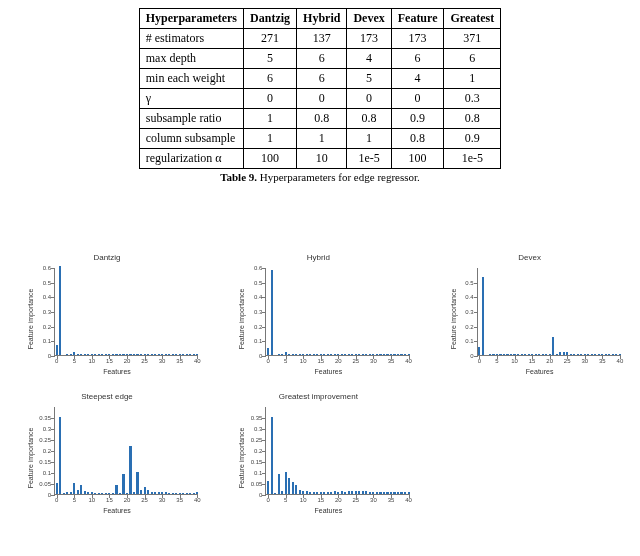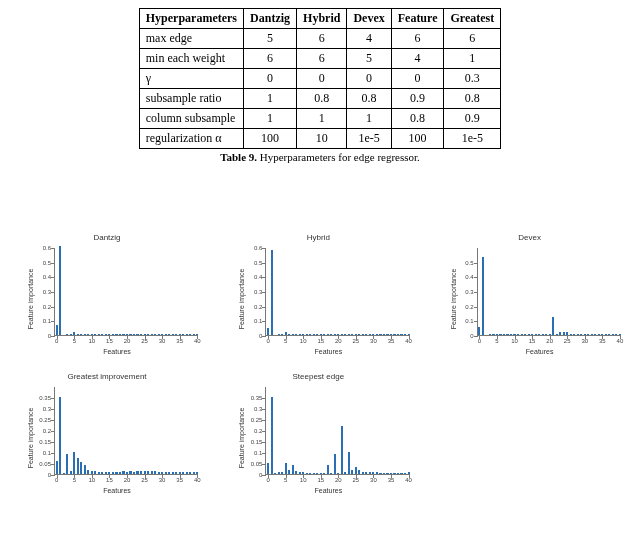--- a/index.html
+++ b/index.html
@@ -125,21 +125,29 @@
       <th>Hyperparameters</th>
       <th>Dantzig</th>
       <th>Hybrid</th>
       <th>Devex</th>
       <th>Feature</th>
       <th>Greatest</th>
     </tr>
   </thead>
   <tbody id="table-body">
       <tr>
-        <td>max edge</td>
+        <td># estimators</td>
+        <td>271</td>
+        <td>137</td>
+        <td>173</td>
+        <td>173</td>
+        <td>371</td>
+      </tr>
+      <tr>
+        <td>max depth</td>
         <td>5</td>
         <td>6</td>
         <td>4</td>
         <td>6</td>
         <td>6</td>
       </tr>
       <tr>
         <td>min each weight</td>
         <td>6</td>
         <td>6</td>
@@ -424,20 +432,104 @@
           <div class="bar" style="left: 127.141px; width: 2.10732px; height: 1.46667px;"></div>
           <div class="bar" style="left: 130.654px; width: 2.10732px; height: 1.46667px;"></div>
           <div class="bar" style="left: 134.166px; width: 2.10732px; height: 1.46667px;"></div>
           <div class="bar" style="left: 137.678px; width: 2.10732px; height: 1.46667px;"></div>
           <div class="bar" style="left: 141.19px; width: 2.10732px; height: 1.46667px;"></div>
         </div>
         <div class="xlabel">Features</div>
       </div>
     </div>
     <div class="chart">
+      <div class="chart-title">Steepest edge</div>
+      <div class="plot-box">
+        <div class="ylabel">Feature importance</div>
+        <div class="plot-area">
+          <div class="ytick" style="top: 88px;"></div>
+          <div class="ytick-label" style="top: 88px;">0</div>
+          <div class="ytick" style="top: 77px;"></div>
+          <div class="ytick-label" style="top: 77px;">0.05</div>
+          <div class="ytick" style="top: 66px;"></div>
+          <div class="ytick-label" style="top: 66px;">0.1</div>
+          <div class="ytick" style="top: 55px;"></div>
+          <div class="ytick-label" style="top: 55px;">0.15</div>
+          <div class="ytick" style="top: 44px;"></div>
+          <div class="ytick-label" style="top: 44px;">0.2</div>
+          <div class="ytick" style="top: 33px;"></div>
+          <div class="ytick-label" style="top: 33px;">0.25</div>
+          <div class="ytick" style="top: 22px;"></div>
+          <div class="ytick-label" style="top: 22px;">0.3</div>
+          <div class="ytick" style="top: 11px;"></div>
+          <div class="ytick-label" style="top: 11px;">0.35</div>
+          <div class="xtick" style="left: 1.7561px;"></div>
+          <div class="xtick-label" style="left: 1.7561px;">0</div>
+          <div class="xtick" style="left: 19.3171px;"></div>
+          <div class="xtick-label" style="left: 19.3171px;">5</div>
+          <div class="xtick" style="left: 36.878px;"></div>
+          <div class="xtick-label" style="left: 36.878px;">10</div>
+          <div class="xtick" style="left: 54.439px;"></div>
+          <div class="xtick-label" style="left: 54.439px;">15</div>
+          <div class="xtick" style="left: 72px;"></div>
+          <div class="xtick-label" style="left: 72px;">20</div>
+          <div class="xtick" style="left: 89.561px;"></div>
+          <div class="xtick-label" style="left: 89.561px;">25</div>
+          <div class="xtick" style="left: 107.122px;"></div>
+          <div class="xtick-label" style="left: 107.122px;">30</div>
+          <div class="xtick" style="left: 124.683px;"></div>
+          <div class="xtick-label" style="left: 124.683px;">35</div>
+          <div class="xtick" style="left: 142.244px;"></div>
+          <div class="xtick-label" style="left: 142.244px;">40</div>
+          <div class="bar" style="left: 0.702439px; width: 2.10732px; height: 11px;"></div>
+          <div class="bar" style="left: 4.21463px; width: 2.10732px; height: 77px;"></div>
+          <div class="bar" style="left: 7.72683px; width: 2.10732px; height: 1.1px;"></div>
+          <div class="bar" style="left: 11.239px; width: 2.10732px; height: 2.2px;"></div>
+          <div class="bar" style="left: 14.7512px; width: 2.10732px; height: 2.2px;"></div>
+          <div class="bar" style="left: 18.2634px; width: 2.10732px; height: 11px;"></div>
+          <div class="bar" style="left: 21.7756px; width: 2.10732px; height: 4.4px;"></div>
+          <div class="bar" style="left: 25.2878px; width: 2.10732px; height: 8.8px;"></div>
+          <div class="bar" style="left: 28.8px; width: 2.10732px; height: 3.3px;"></div>
+          <div class="bar" style="left: 32.3122px; width: 2.10732px; height: 2.2px;"></div>
+          <div class="bar" style="left: 35.8244px; width: 2.10732px; height: 2.2px;"></div>
+          <div class="bar" style="left: 39.3366px; width: 2.10732px; height: 1.1px;"></div>
+          <div class="bar" style="left: 42.8488px; width: 2.10732px; height: 1.1px;"></div>
+          <div class="bar" style="left: 46.361px; width: 2.10732px; height: 1.1px;"></div>
+          <div class="bar" style="left: 49.8732px; width: 2.10732px; height: 1.1px;"></div>
+          <div class="bar" style="left: 53.3854px; width: 2.10732px; height: 1.1px;"></div>
+          <div class="bar" style="left: 56.8976px; width: 2.10732px; height: 1.1px;"></div>
+          <div class="bar" style="left: 60.4098px; width: 2.10732px; height: 8.8px;"></div>
+          <div class="bar" style="left: 63.922px; width: 2.10732px; height: 1.1px;"></div>
+          <div class="bar" style="left: 67.4341px; width: 2.10732px; height: 19.8px;"></div>
+          <div class="bar" style="left: 70.9463px; width: 2.10732px; height: 1.1px;"></div>
+          <div class="bar" style="left: 74.4585px; width: 2.10732px; height: 48.4px;"></div>
+          <div class="bar" style="left: 77.9707px; width: 2.10732px; height: 2.2px;"></div>
+          <div class="bar" style="left: 81.4829px; width: 2.10732px; height: 22px;"></div>
+          <div class="bar" style="left: 84.9951px; width: 2.10732px; height: 4.4px;"></div>
+          <div class="bar" style="left: 88.5073px; width: 2.10732px; height: 6.6px;"></div>
+          <div class="bar" style="left: 92.0195px; width: 2.10732px; height: 4.4px;"></div>
+          <div class="bar" style="left: 95.5317px; width: 2.10732px; height: 2.2px;"></div>
+          <div class="bar" style="left: 99.0439px; width: 2.10732px; height: 2.2px;"></div>
+          <div class="bar" style="left: 102.556px; width: 2.10732px; height: 2.2px;"></div>
+          <div class="bar" style="left: 106.068px; width: 2.10732px; height: 2.2px;"></div>
+          <div class="bar" style="left: 109.58px; width: 2.10732px; height: 2.2px;"></div>
+          <div class="bar" style="left: 113.093px; width: 2.10732px; height: 1.1px;"></div>
+          <div class="bar" style="left: 116.605px; width: 2.10732px; height: 1.1px;"></div>
+          <div class="bar" style="left: 120.117px; width: 2.10732px; height: 1.1px;"></div>
+          <div class="bar" style="left: 123.629px; width: 2.10732px; height: 1.1px;"></div>
+          <div class="bar" style="left: 127.141px; width: 2.10732px; height: 1.1px;"></div>
+          <div class="bar" style="left: 130.654px; width: 2.10732px; height: 1.1px;"></div>
+          <div class="bar" style="left: 134.166px; width: 2.10732px; height: 1.1px;"></div>
+          <div class="bar" style="left: 137.678px; width: 2.10732px; height: 1.1px;"></div>
+          <div class="bar" style="left: 141.19px; width: 2.10732px; height: 2.2px;"></div>
+        </div>
+        <div class="xlabel">Features</div>
+      </div>
+    </div>
+    <div class="chart">
       <div class="chart-title">Greatest improvement</div>
       <div class="plot-box">
         <div class="ylabel">Feature importance</div>
         <div class="plot-area">
           <div class="ytick" style="top: 88px;"></div>
           <div class="ytick-label" style="top: 88px;">0</div>
           <div class="ytick" style="top: 77px;"></div>
           <div class="ytick-label" style="top: 77px;">0.05</div>
           <div class="ytick" style="top: 66px;"></div>
           <div class="ytick-label" style="top: 66px;">0.1</div>
@@ -507,97 +599,13 @@
           <div class="bar" style="left: 123.629px; width: 2.10732px; height: 2.2px;"></div>
           <div class="bar" style="left: 127.141px; width: 2.10732px; height: 2.2px;"></div>
           <div class="bar" style="left: 130.654px; width: 2.10732px; height: 2.2px;"></div>
           <div class="bar" style="left: 134.166px; width: 2.10732px; height: 2.2px;"></div>
           <div class="bar" style="left: 137.678px; width: 2.10732px; height: 2.2px;"></div>
           <div class="bar" style="left: 141.19px; width: 2.10732px; height: 2.2px;"></div>
         </div>
         <div class="xlabel">Features</div>
       </div>
     </div>
-    <div class="chart">
-      <div class="chart-title">Steepest edge</div>
-      <div class="plot-box">
-        <div class="ylabel">Feature importance</div>
-        <div class="plot-area">
-          <div class="ytick" style="top: 88px;"></div>
-          <div class="ytick-label" style="top: 88px;">0</div>
-          <div class="ytick" style="top: 77px;"></div>
-          <div class="ytick-label" style="top: 77px;">0.05</div>
-          <div class="ytick" style="top: 66px;"></div>
-          <div class="ytick-label" style="top: 66px;">0.1</div>
-          <div class="ytick" style="top: 55px;"></div>
-          <div class="ytick-label" style="top: 55px;">0.15</div>
-          <div class="ytick" style="top: 44px;"></div>
-          <div class="ytick-label" style="top: 44px;">0.2</div>
-          <div class="ytick" style="top: 33px;"></div>
-          <div class="ytick-label" style="top: 33px;">0.25</div>
-          <div class="ytick" style="top: 22px;"></div>
-          <div class="ytick-label" style="top: 22px;">0.3</div>
-          <div class="ytick" style="top: 11px;"></div>
-          <div class="ytick-label" style="top: 11px;">0.35</div>
-          <div class="xtick" style="left: 1.7561px;"></div>
-          <div class="xtick-label" style="left: 1.7561px;">0</div>
-          <div class="xtick" style="left: 19.3171px;"></div>
-          <div class="xtick-label" style="left: 19.3171px;">5</div>
-          <div class="xtick" style="left: 36.878px;"></div>
-          <div class="xtick-label" style="left: 36.878px;">10</div>
-          <div class="xtick" style="left: 54.439px;"></div>
-          <div class="xtick-label" style="left: 54.439px;">15</div>
-          <div class="xtick" style="left: 72px;"></div>
-          <div class="xtick-label" style="left: 72px;">20</div>
-          <div class="xtick" style="left: 89.561px;"></div>
-          <div class="xtick-label" style="left: 89.561px;">25</div>
-          <div class="xtick" style="left: 107.122px;"></div>
-          <div class="xtick-label" style="left: 107.122px;">30</div>
-          <div class="xtick" style="left: 124.683px;"></div>
-          <div class="xtick-label" style="left: 124.683px;">35</div>
-          <div class="xtick" style="left: 142.244px;"></div>
-          <div class="xtick-label" style="left: 142.244px;">40</div>
-          <div class="bar" style="left: 0.702439px; width: 2.10732px; height: 11px;"></div>
-          <div class="bar" style="left: 4.21463px; width: 2.10732px; height: 77px;"></div>
-          <div class="bar" style="left: 7.72683px; width: 2.10732px; height: 1.1px;"></div>
-          <div class="bar" style="left: 11.239px; width: 2.10732px; height: 2.2px;"></div>
-          <div class="bar" style="left: 14.7512px; width: 2.10732px; height: 2.2px;"></div>
-          <div class="bar" style="left: 18.2634px; width: 2.10732px; height: 11px;"></div>
-          <div class="bar" style="left: 21.7756px; width: 2.10732px; height: 4.4px;"></div>
-          <div class="bar" style="left: 25.2878px; width: 2.10732px; height: 8.8px;"></div>
-          <div class="bar" style="left: 28.8px; width: 2.10732px; height: 3.3px;"></div>
-          <div class="bar" style="left: 32.3122px; width: 2.10732px; height: 2.2px;"></div>
-          <div class="bar" style="left: 35.8244px; width: 2.10732px; height: 2.2px;"></div>
-          <div class="bar" style="left: 39.3366px; width: 2.10732px; height: 1.1px;"></div>
-          <div class="bar" style="left: 42.8488px; width: 2.10732px; height: 1.1px;"></div>
-          <div class="bar" style="left: 46.361px; width: 2.10732px; height: 1.1px;"></div>
-          <div class="bar" style="left: 49.8732px; width: 2.10732px; height: 1.1px;"></div>
-          <div class="bar" style="left: 53.3854px; width: 2.10732px; height: 1.1px;"></div>
-          <div class="bar" style="left: 56.8976px; width: 2.10732px; height: 1.1px;"></div>
-          <div class="bar" style="left: 60.4098px; width: 2.10732px; height: 8.8px;"></div>
-          <div class="bar" style="left: 63.922px; width: 2.10732px; height: 1.1px;"></div>
-          <div class="bar" style="left: 67.4341px; width: 2.10732px; height: 19.8px;"></div>
-          <div class="bar" style="left: 70.9463px; width: 2.10732px; height: 1.1px;"></div>
-          <div class="bar" style="left: 74.4585px; width: 2.10732px; height: 48.4px;"></div>
-          <div class="bar" style="left: 77.9707px; width: 2.10732px; height: 2.2px;"></div>
-          <div class="bar" style="left: 81.4829px; width: 2.10732px; height: 22px;"></div>
-          <div class="bar" style="left: 84.9951px; width: 2.10732px; height: 4.4px;"></div>
-          <div class="bar" style="left: 88.5073px; width: 2.10732px; height: 6.6px;"></div>
-          <div class="bar" style="left: 92.0195px; width: 2.10732px; height: 4.4px;"></div>
-          <div class="bar" style="left: 95.5317px; width: 2.10732px; height: 2.2px;"></div>
-          <div class="bar" style="left: 99.0439px; width: 2.10732px; height: 2.2px;"></div>
-          <div class="bar" style="left: 102.556px; width: 2.10732px; height: 2.2px;"></div>
-          <div class="bar" style="left: 106.068px; width: 2.10732px; height: 2.2px;"></div>
-          <div class="bar" style="left: 109.58px; width: 2.10732px; height: 2.2px;"></div>
-          <div class="bar" style="left: 113.093px; width: 2.10732px; height: 1.1px;"></div>
-          <div class="bar" style="left: 116.605px; width: 2.10732px; height: 1.1px;"></div>
-          <div class="bar" style="left: 120.117px; width: 2.10732px; height: 1.1px;"></div>
-          <div class="bar" style="left: 123.629px; width: 2.10732px; height: 1.1px;"></div>
-          <div class="bar" style="left: 127.141px; width: 2.10732px; height: 1.1px;"></div>
-          <div class="bar" style="left: 130.654px; width: 2.10732px; height: 1.1px;"></div>
-          <div class="bar" style="left: 134.166px; width: 2.10732px; height: 1.1px;"></div>
-          <div class="bar" style="left: 137.678px; width: 2.10732px; height: 1.1px;"></div>
-          <div class="bar" style="left: 141.19px; width: 2.10732px; height: 2.2px;"></div>
-        </div>
-        <div class="xlabel">Features</div>
-      </div>
-    </div>
   </div>
 
 </body></html>

